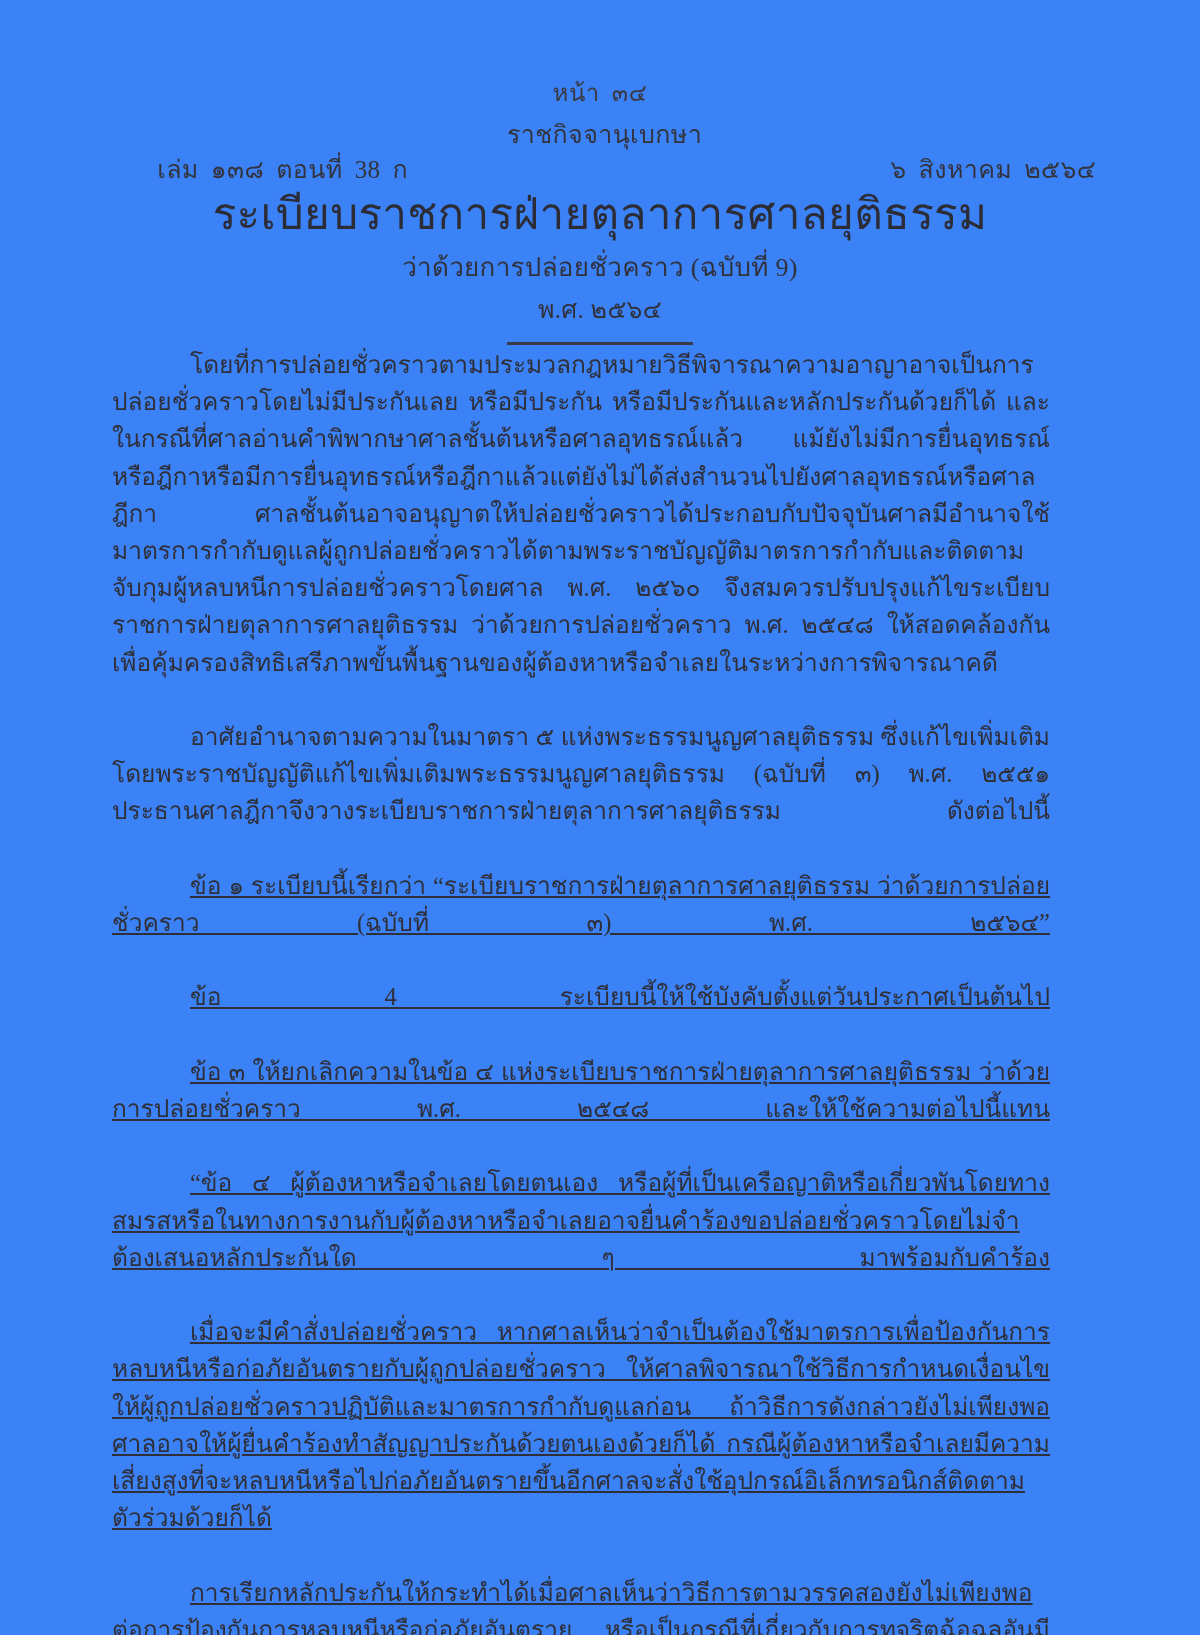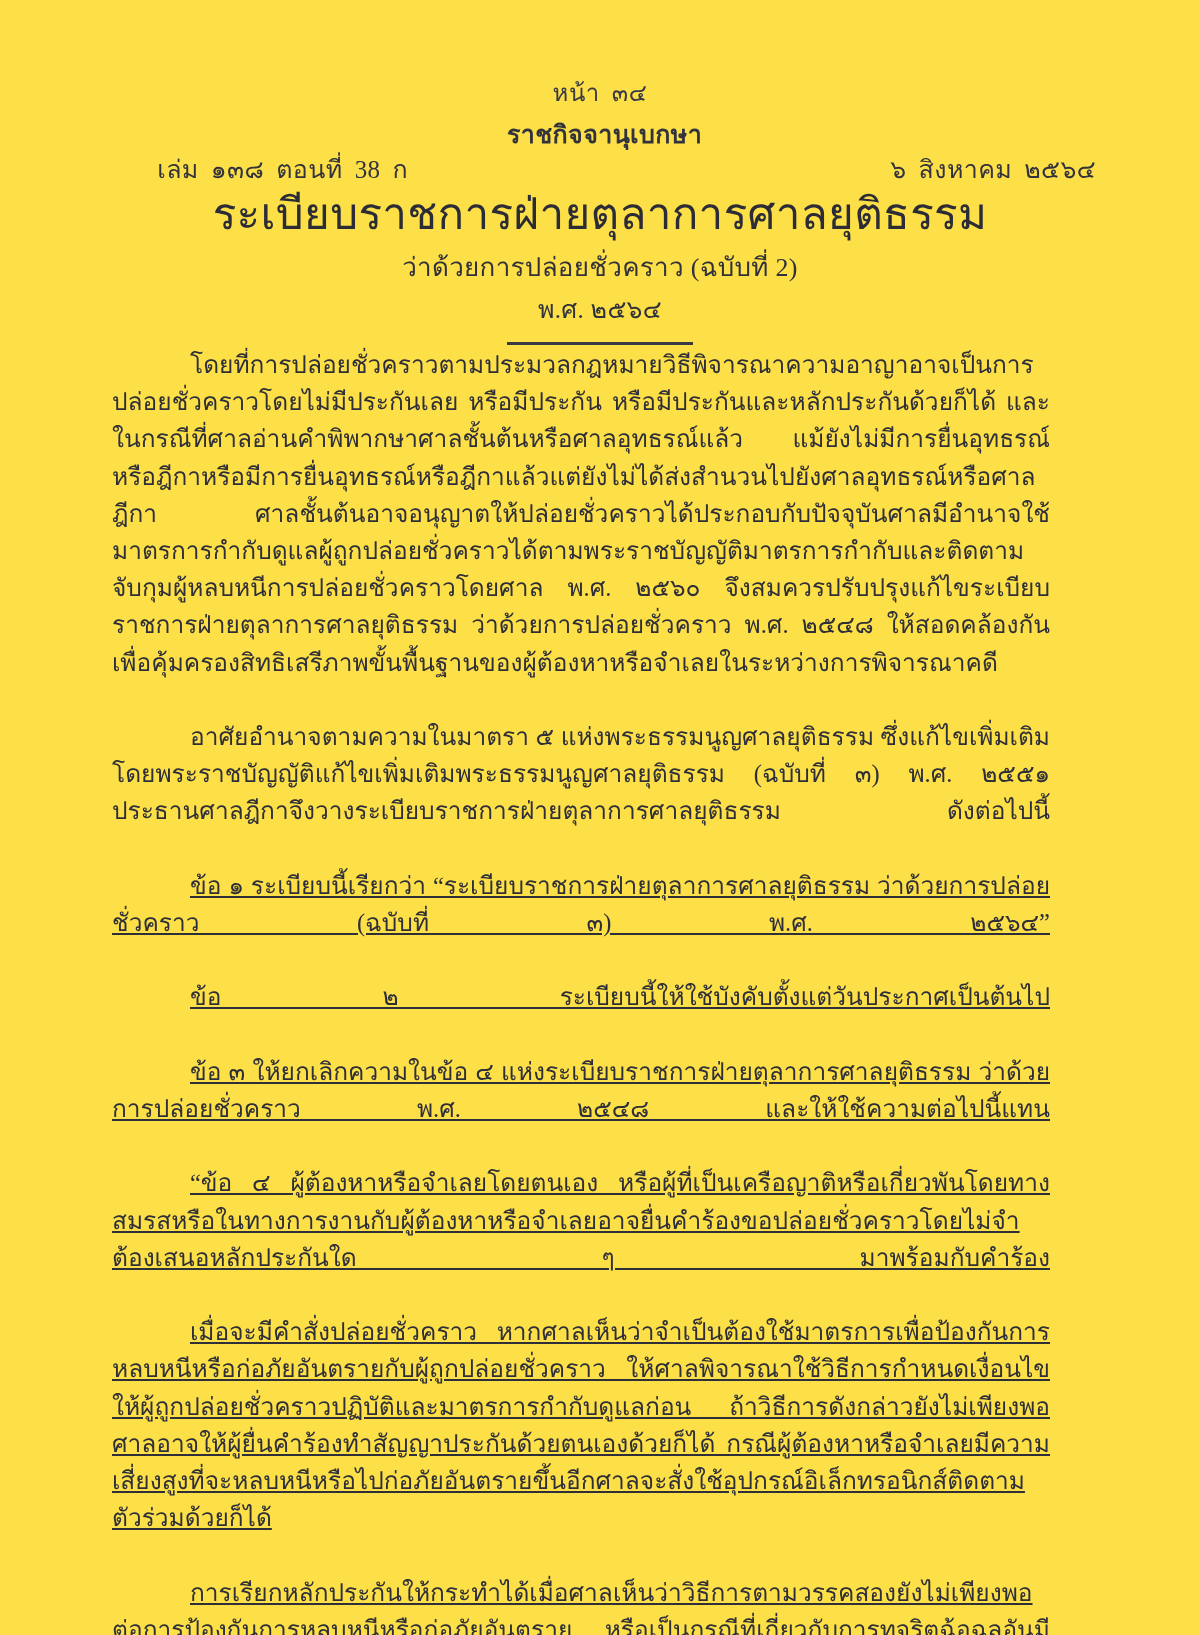--- a/index.html
+++ b/index.html
@@ -13,21 +13,21 @@
     font-family: "Liberation Serif", "DejaVu Serif", serif;
     color: #2b2b33;
     position: relative;
     overflow: hidden;
   }
 
   .page {
     width: 1200px;
     height: 1635px;
     position: relative;
-    background: #fde047;
+    background: #3b82f6;
     box-sizing: border-box;
     padding: 0;
   }
 
   
   .gazette-header {
     position: absolute;
     left: 0;
     top: 78px;
     width: 1200px;
@@ -51,21 +51,20 @@
   .header-left,
   .header-right {
     white-space: pre;
     letter-spacing: 0.4px;
   }
   .header-center {
     font-size: 25px;
     letter-spacing: 0.4px;
     position: relative;
     left: -18px;
-    font-weight: bold;
   }
   .sp-wide { display: inline-block; width: 12px; }
 
   
   .title-block {
     position: absolute;
     left: 0;
     top: 188px;
     width: 1200px;
     text-align: center;
@@ -139,29 +138,29 @@
       </div>
       <div class="header-center">ราชกิจจานุเบกษา</div>
       <div class="header-right">
         <span>๖</span><span class="sp-wide"></span><span>สิงหาคม</span><span class="sp-wide"></span><span>๒๕๖๔</span>
       </div>
     </div>
   </div>
 
   <div class="title-block">
     <div class="doc-title">ระเบียบราชการฝ่ายตุลาการศาลยุติธรรม</div>
-    <div class="doc-subtitle">ว่าด้วยการปล่อยชั่วคราว (ฉบับที่ 2)</div>
+    <div class="doc-subtitle">ว่าด้วยการปล่อยชั่วคราว (ฉบับที่ 9)</div>
     <div class="doc-year">พ.ศ. ๒๕๖๔</div>
     <div class="title-rule"></div>
   </div>
 
   <div class="body-copy">
     <p class="para">โดยที่การปล่อยชั่วคราวตามประมวลกฎหมายวิธีพิจารณาความอาญาอาจเป็นการปล่อยชั่วคราวโดยไม่มีประกันเลย หรือมีประกัน หรือมีประกันและหลักประกันด้วยก็ได้ และในกรณีที่ศาลอ่านคำพิพากษาศาลชั้นต้นหรือศาลอุทธรณ์แล้ว แม้ยังไม่มีการยื่นอุทธรณ์หรือฎีกาหรือมีการยื่นอุทธรณ์หรือฎีกาแล้วแต่ยังไม่ได้ส่งสำนวนไปยังศาลอุทธรณ์หรือศาลฎีกา ศาลชั้นต้นอาจอนุญาตให้ปล่อยชั่วคราวได้ประกอบกับปัจจุบันศาลมีอำนาจใช้มาตรการกำกับดูแลผู้ถูกปล่อยชั่วคราวได้ตามพระราชบัญญัติมาตรการกำกับและติดตามจับกุมผู้หลบหนีการปล่อยชั่วคราวโดยศาล พ.ศ. ๒๕๖๐ จึงสมควรปรับปรุงแก้ไขระเบียบราชการฝ่ายตุลาการศาลยุติธรรม ว่าด้วยการปล่อยชั่วคราว พ.ศ. ๒๕๔๘ ให้สอดคล้องกันเพื่อคุ้มครองสิทธิเสรีภาพขั้นพื้นฐานของผู้ต้องหาหรือจำเลยในระหว่างการพิจารณาคดี</p>
     <p class="para">อาศัยอำนาจตามความในมาตรา ๕ แห่งพระธรรมนูญศาลยุติธรรม ซึ่งแก้ไขเพิ่มเติมโดยพระราชบัญญัติแก้ไขเพิ่มเติมพระธรรมนูญศาลยุติธรรม (ฉบับที่ ๓) พ.ศ. ๒๕๕๑ ประธานศาลฎีกาจึงวางระเบียบราชการฝ่ายตุลาการศาลยุติธรรม ดังต่อไปนี้</p>
     <p class="para clause">ข้อ ๑ ระเบียบนี้เรียกว่า “ระเบียบราชการฝ่ายตุลาการศาลยุติธรรม ว่าด้วยการปล่อยชั่วคราว (ฉบับที่ ๓) พ.ศ. ๒๕๖๔”</p>
-    <p class="para clause">ข้อ ๒ ระเบียบนี้ให้ใช้บังคับตั้งแต่วันประกาศเป็นต้นไป</p>
+    <p class="para clause">ข้อ 4 ระเบียบนี้ให้ใช้บังคับตั้งแต่วันประกาศเป็นต้นไป</p>
     <p class="para clause">ข้อ ๓ ให้ยกเลิกความในข้อ ๔ แห่งระเบียบราชการฝ่ายตุลาการศาลยุติธรรม ว่าด้วยการปล่อยชั่วคราว พ.ศ. ๒๕๔๘ และให้ใช้ความต่อไปนี้แทน</p>
     <p class="para clause">“ข้อ ๔ ผู้ต้องหาหรือจำเลยโดยตนเอง หรือผู้ที่เป็นเครือญาติหรือเกี่ยวพันโดยทางสมรสหรือในทางการงานกับผู้ต้องหาหรือจำเลยอาจยื่นคำร้องขอปล่อยชั่วคราวโดยไม่จำต้องเสนอหลักประกันใด ๆ มาพร้อมกับคำร้อง</p>
     <p class="para clause">เมื่อจะมีคำสั่งปล่อยชั่วคราว หากศาลเห็นว่าจำเป็นต้องใช้มาตรการเพื่อป้องกันการหลบหนีหรือก่อภัยอันตรายกับผู้ถูกปล่อยชั่วคราว ให้ศาลพิจารณาใช้วิธีการกำหนดเงื่อนไขให้ผู้ถูกปล่อยชั่วคราวปฏิบัติและมาตรการกำกับดูแลก่อน ถ้าวิธีการดังกล่าวยังไม่เพียงพอ ศาลอาจให้ผู้ยื่นคำร้องทำสัญญาประกันด้วยตนเองด้วยก็ได้ กรณีผู้ต้องหาหรือจำเลยมีความเสี่ยงสูงที่จะหลบหนีหรือไปก่อภัยอันตรายขึ้นอีกศาลจะสั่งใช้อุปกรณ์อิเล็กทรอนิกส์ติดตามตัวร่วมด้วยก็ได้</p>
     <p class="para clause">การเรียกหลักประกันให้กระทำได้เมื่อศาลเห็นว่าวิธีการตามวรรคสองยังไม่เพียงพอต่อการป้องกันการหลบหนีหรือก่อภัยอันตราย หรือเป็นกรณีที่เกี่ยวกับการทุจริตฉ้อฉลอันมีผลกระทบต่อสาธารณชนส่วนรวมหรือการค้ายาเสพติดให้โทษที่พฤติการณ์แห่งคดีก่อให้เกิดความเสียหายแก่เศรษฐกิจและสังคมอย่างร้ายแรง”</p>
   </div>
 
 </div>
 
 </body></html>

